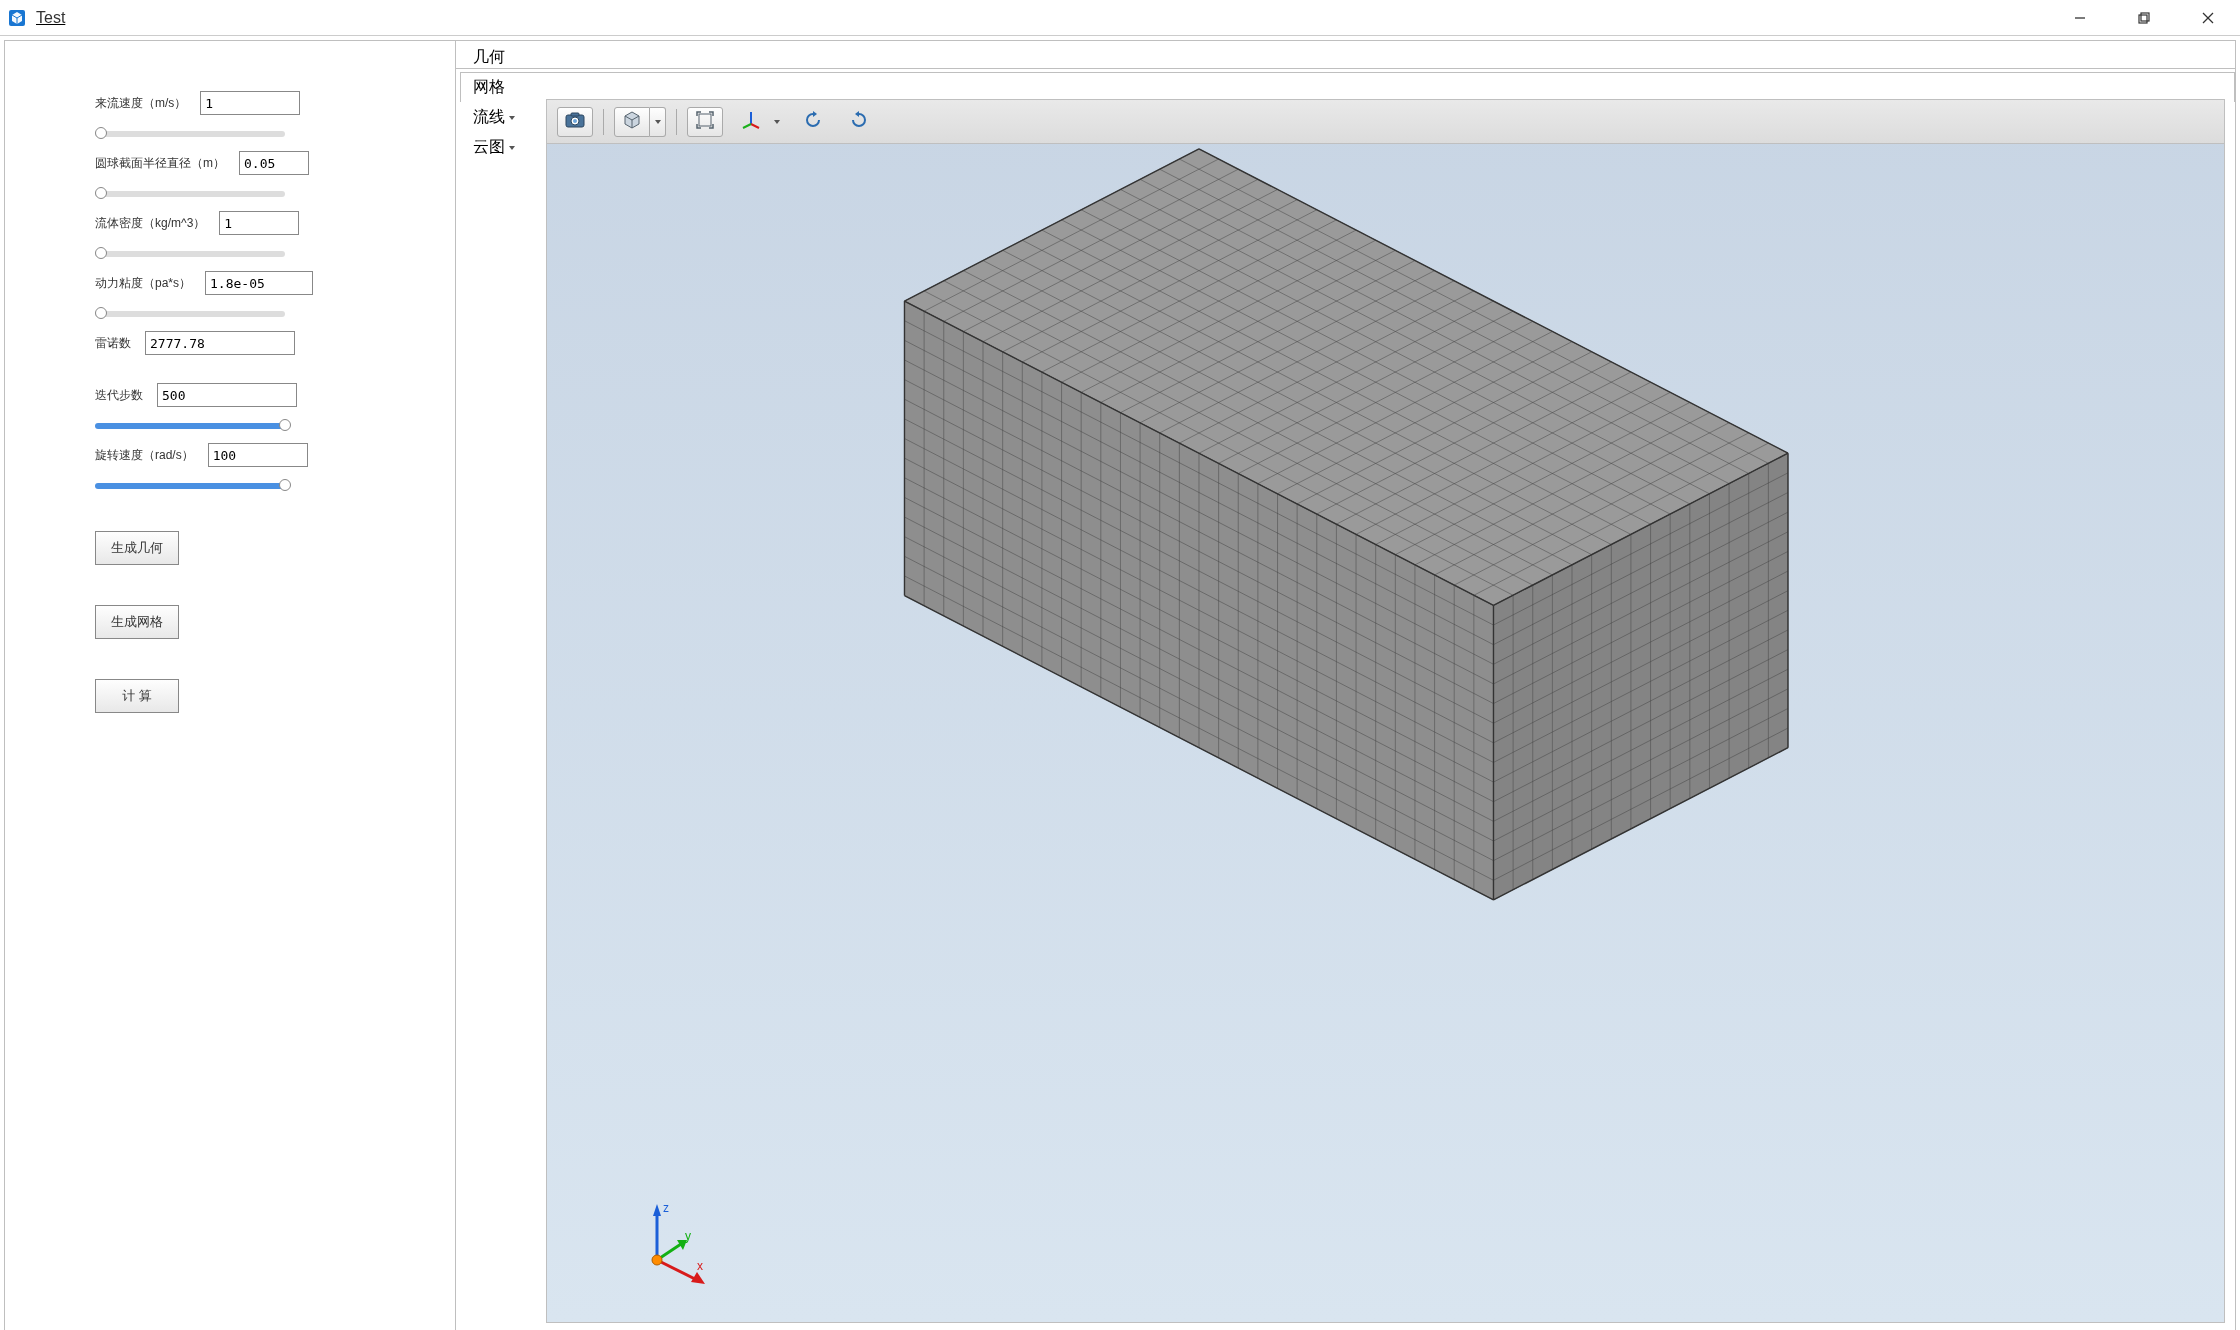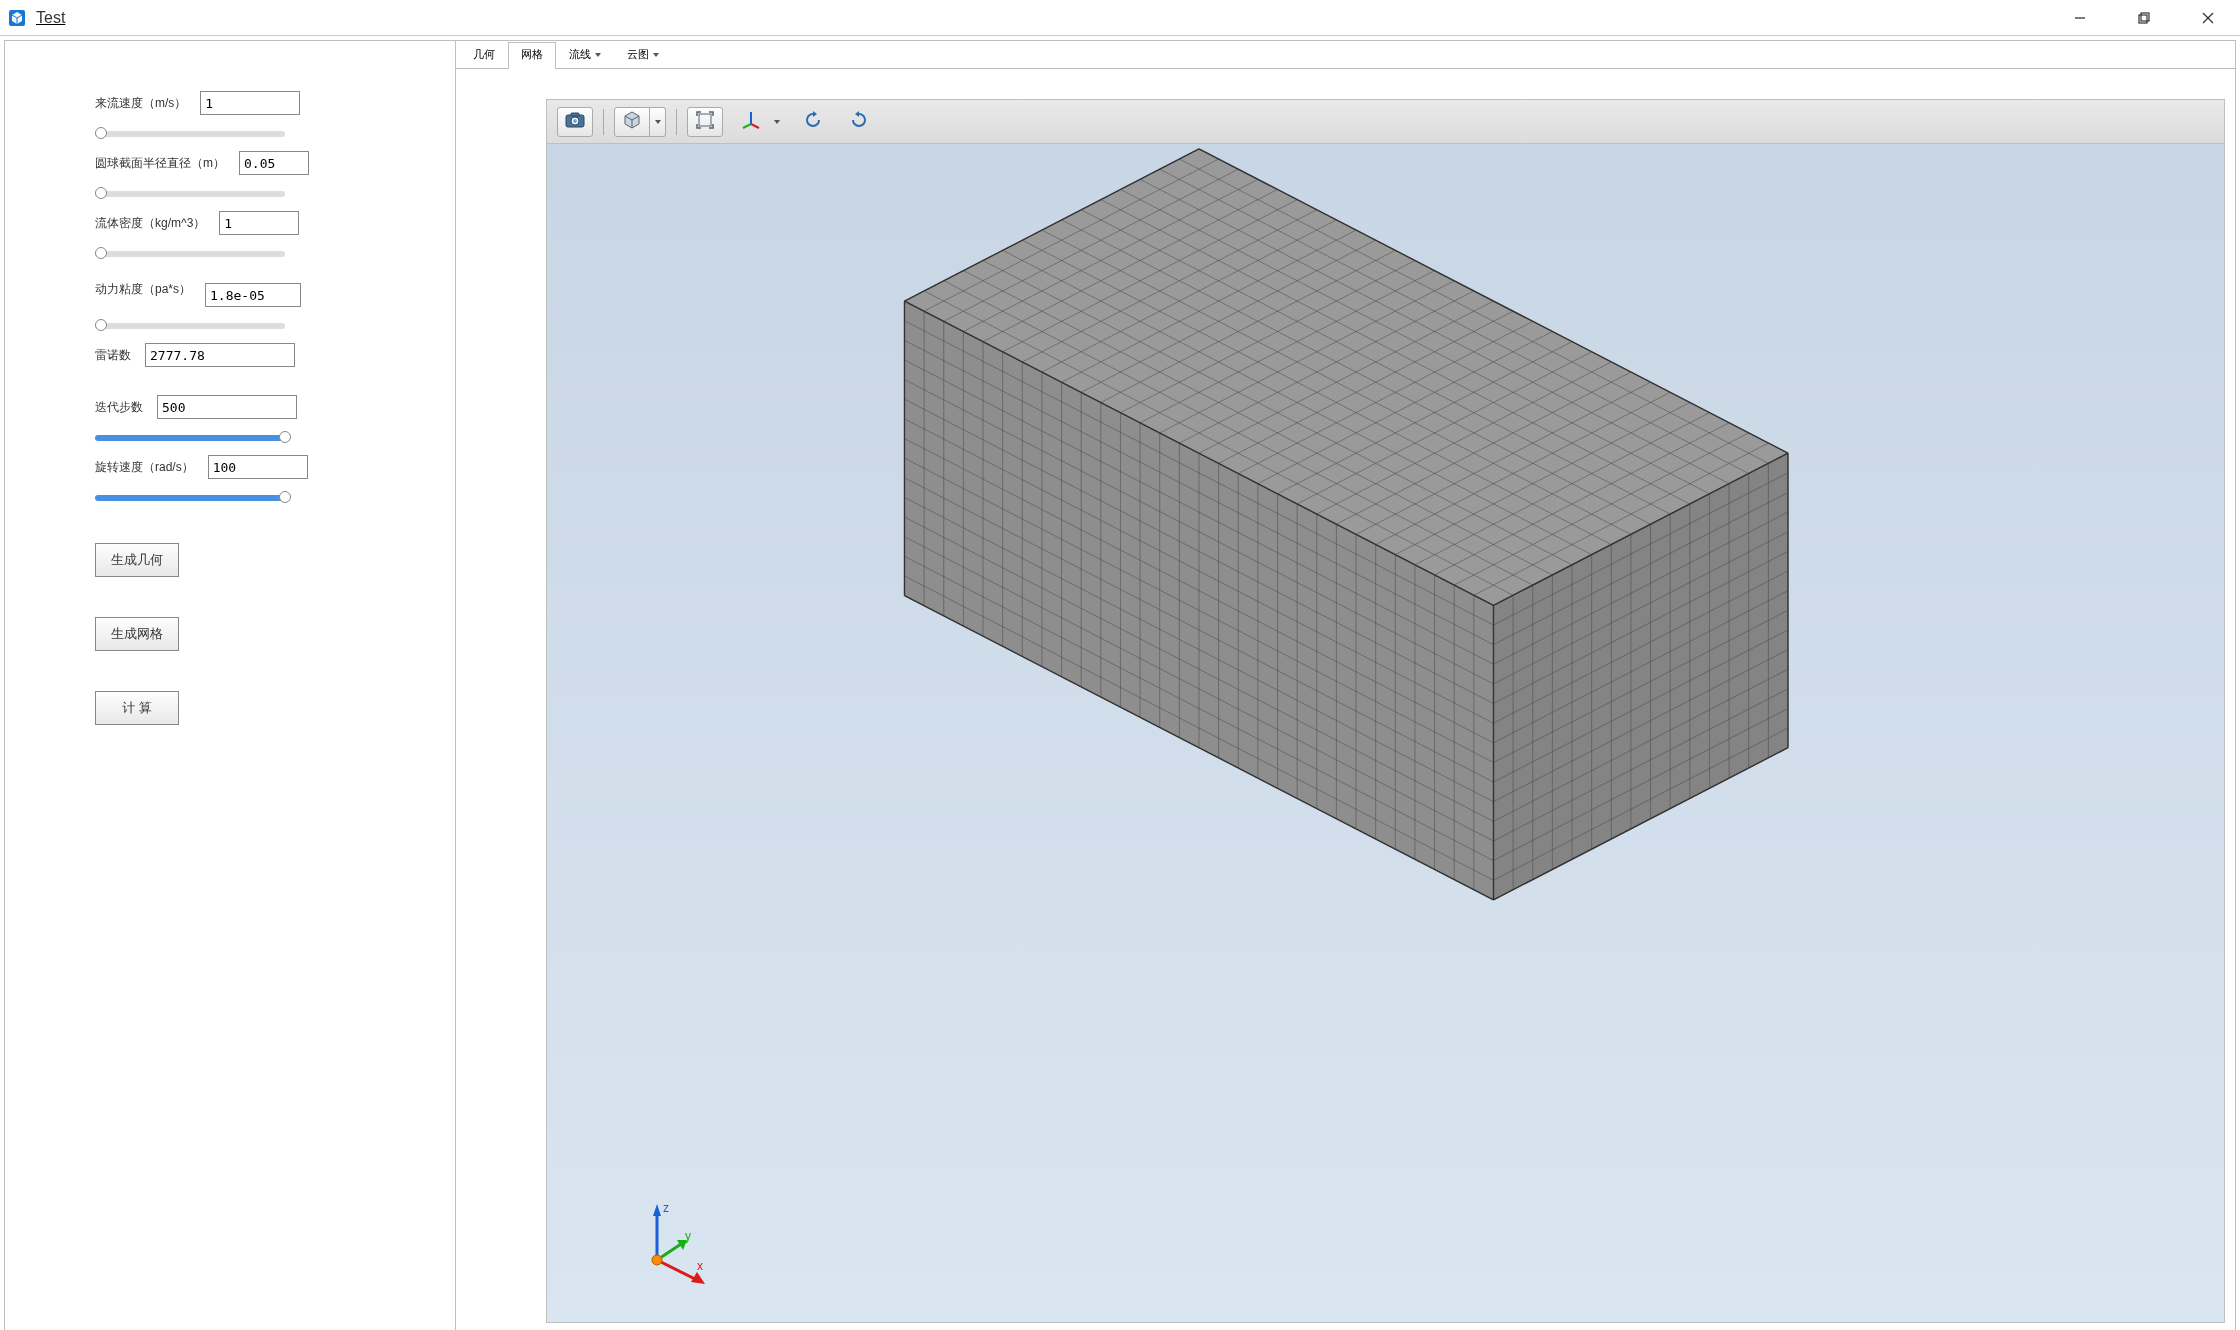--- a/index.html
+++ b/index.html
@@ -22,21 +22,21 @@
   .form-row.has-slider { flex-wrap:wrap; margin-bottom:14px; }
   .form-label { font-size:12px; color:#333; white-space:nowrap; }
   .form-input { height:24px; border:1px solid #888; font-family:monospace; font-size:13px; padding:0 4px; background:#fff; }
   .slider { width:190px; height:6px; background:#ddd; border-radius:3px; position:relative; margin-top:2px; }
   .slider.blue { background:#4a90e2; }
   .slider .thumb { width:12px; height:12px; border-radius:50%; background:#fff; border:1px solid #888; position:absolute; top:-4px; }
   .spacer-lg { height:28px; }
   .action-btn { display:block; min-width:84px; height:34px; margin-bottom:40px; background:linear-gradient(#fefefe,#e8e8e8); border:1px solid #888; font-size:13px; color:#333; padding:0 12px; cursor:default; }
 
   
-  .tabs { display:flex; height:28px; border-bottom:1px solid #bfbfbf; font-size:11px; padding-left:4px; }
+  .tabs { display:flex; height:28px; border-bottom:1px solid #bfbfbf; font-size:16px; padding-left:4px;flex-direction:column; }
   .tab { padding:4px 12px; border:1px solid transparent; border-bottom:none; cursor:default; position:relative; top:1px; }
   .tab.active { border-color:#bfbfbf; background:#fff; }
   .tab.dd::after { content:""; display:inline-block; margin-left:4px; border-left:3px solid transparent; border-right:3px solid transparent; border-top:4px solid #555; vertical-align:middle; }
 
   
   .viewport-wrap { flex:1; padding:30px 10px 10px 90px; background:#fff; }
   .viewport { width:100%; height:100%; border:1px solid #bfbfbf; background:linear-gradient(#c8d5e4 0%, #d9e5f0 100%); position:relative; overflow:hidden; }
   .vp-toolbar { height:44px; background:linear-gradient(#e9e9e9,#dcdcdc); border-bottom:1px solid #bfbfbf; display:flex; align-items:center; gap:10px; padding:0 10px; }
   .tb-btn { width:36px; height:30px; border:1px solid #aaa; border-radius:3px; background:linear-gradient(#fefefe,#e6e6e6); display:flex; align-items:center; justify-content:center; cursor:default; }
   .tb-btn.nb { border:none; background:none; }
@@ -111,21 +111,21 @@
     <div class="form-row has-slider">
       <span class="form-label">流体密度（kg/m^3）</span>
       <input class="form-input" style="width: 80px;" value="1">
       <div class="slider">
           <div class="thumb" style="left:0"></div>
         </div>
     </div>
 
     <div class="form-row has-slider">
       <span class="form-label">动力粘度（pa*s）</span>
-      <input class="form-input" style="width: 96px; margin-top: 12px;" value="1.8e-05">
+      <input class="form-input" style="width: 108px;" value="1.8e-05">
       <div class="slider">
           <div class="thumb" style="left:0"></div>
         </div>
     </div>
 
     <div class="form-row" style="margin-bottom:28px;">
       <span class="form-label">雷诺数</span>
       <input class="form-input" style="width: 150px;" value="2777.78">
     </div>
 

